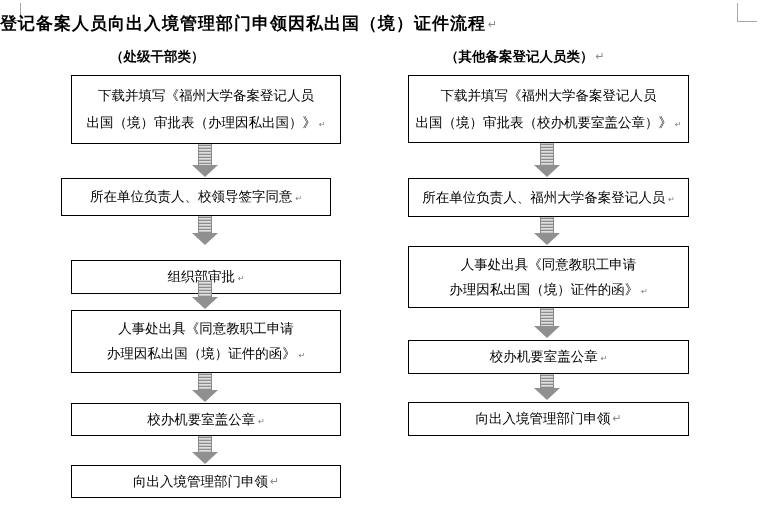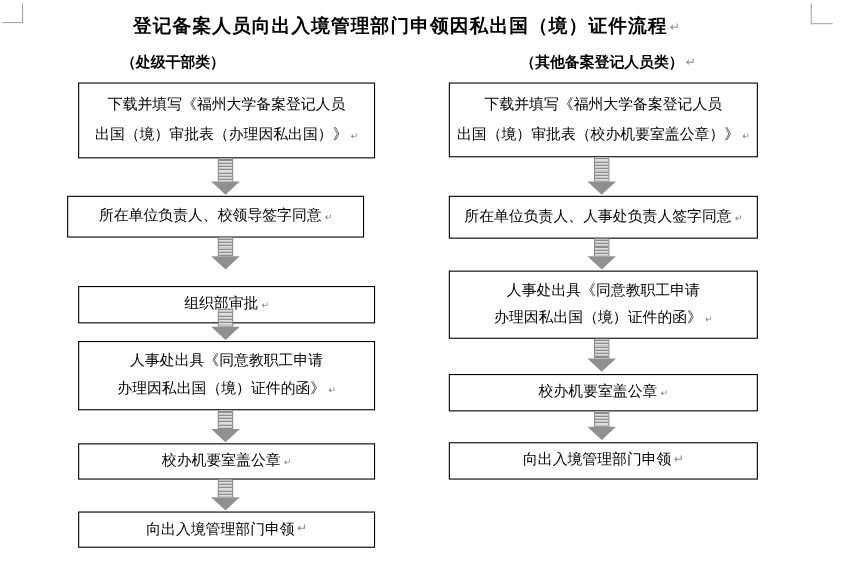--- a/index.html
+++ b/index.html
@@ -9,25 +9,25 @@
   }
   
   .bmark { position:absolute; background:#a8a8a8; }
   .bm-tl-h { left:2px;  top:20px; width:18px; height:1px; }
   .bm-tl-v { left:20px; top:3px;  width:1px;  height:18px; }
   .bm-tr-h { left:737px; top:21px; width:20px; height:1px; }
   .bm-tr-v { left:737px; top:3px;  width:1px;  height:19px; }
 
   .title {
     position:absolute; left:0; top:12px; width:740px; margin:0;
-    text-align:center; font-size:17px; font-weight:bold; letter-spacing:1px;
+    text-align:left; font-size:17px; font-weight:bold; letter-spacing:1px;
   }
   .colhead { position:absolute; top:48px; font-size:13.5px; font-weight:bold; white-space:nowrap; }
   .colhead.left  { left:110px; }
-  .colhead.right { left:473px; }
+  .colhead.right { left:445px; }
 
   .box {
     position:absolute; border:1px solid #000; background:#fff;
     display:flex; flex-direction:column; justify-content:space-evenly; align-items:center;
     font-size:13.5px; text-align:center; line-height:1.15; white-space:nowrap;
   }
   
   #b-l1 { left:71px; top:75px;  width:268px; height:67px; }
   #b-l2 { left:61px; top:178px; width:268px; height:36px; }
   #b-l3 { left:71px; top:260px; width:268px; height:32px; }
@@ -131,21 +131,21 @@
   <div class="box" id="b-r1">
     <div><span>下载并填写《福州大学备案登记人员</span></div>
     <div><span>出国（境）审批表（校办机要室盖公章）》</span><span class="mark">↵</span></div>
   </div>
   <div class="arrow" id="a-r1">
       <div class="shaft"></div>
       <div class="head"></div>
     </div>
 
   <div class="box" id="b-r2">
-    <div><span>所在单位负责人、人事处负责人签字同意</span><span class="mark">↵</span></div>
+    <div><span>所在单位负责人、福州大学备案登记人员</span><span class="mark">↵</span></div>
   </div>
   <div class="arrow" id="a-r2">
       <div class="shaft"></div>
       <div class="head"></div>
     </div>
 
   <div class="box" id="b-r3">
     <div><span>人事处出具《同意教职工申请</span></div>
     <div><span>办理因私出国（境）证件的函》</span><span class="mark">↵</span></div>
   </div>

